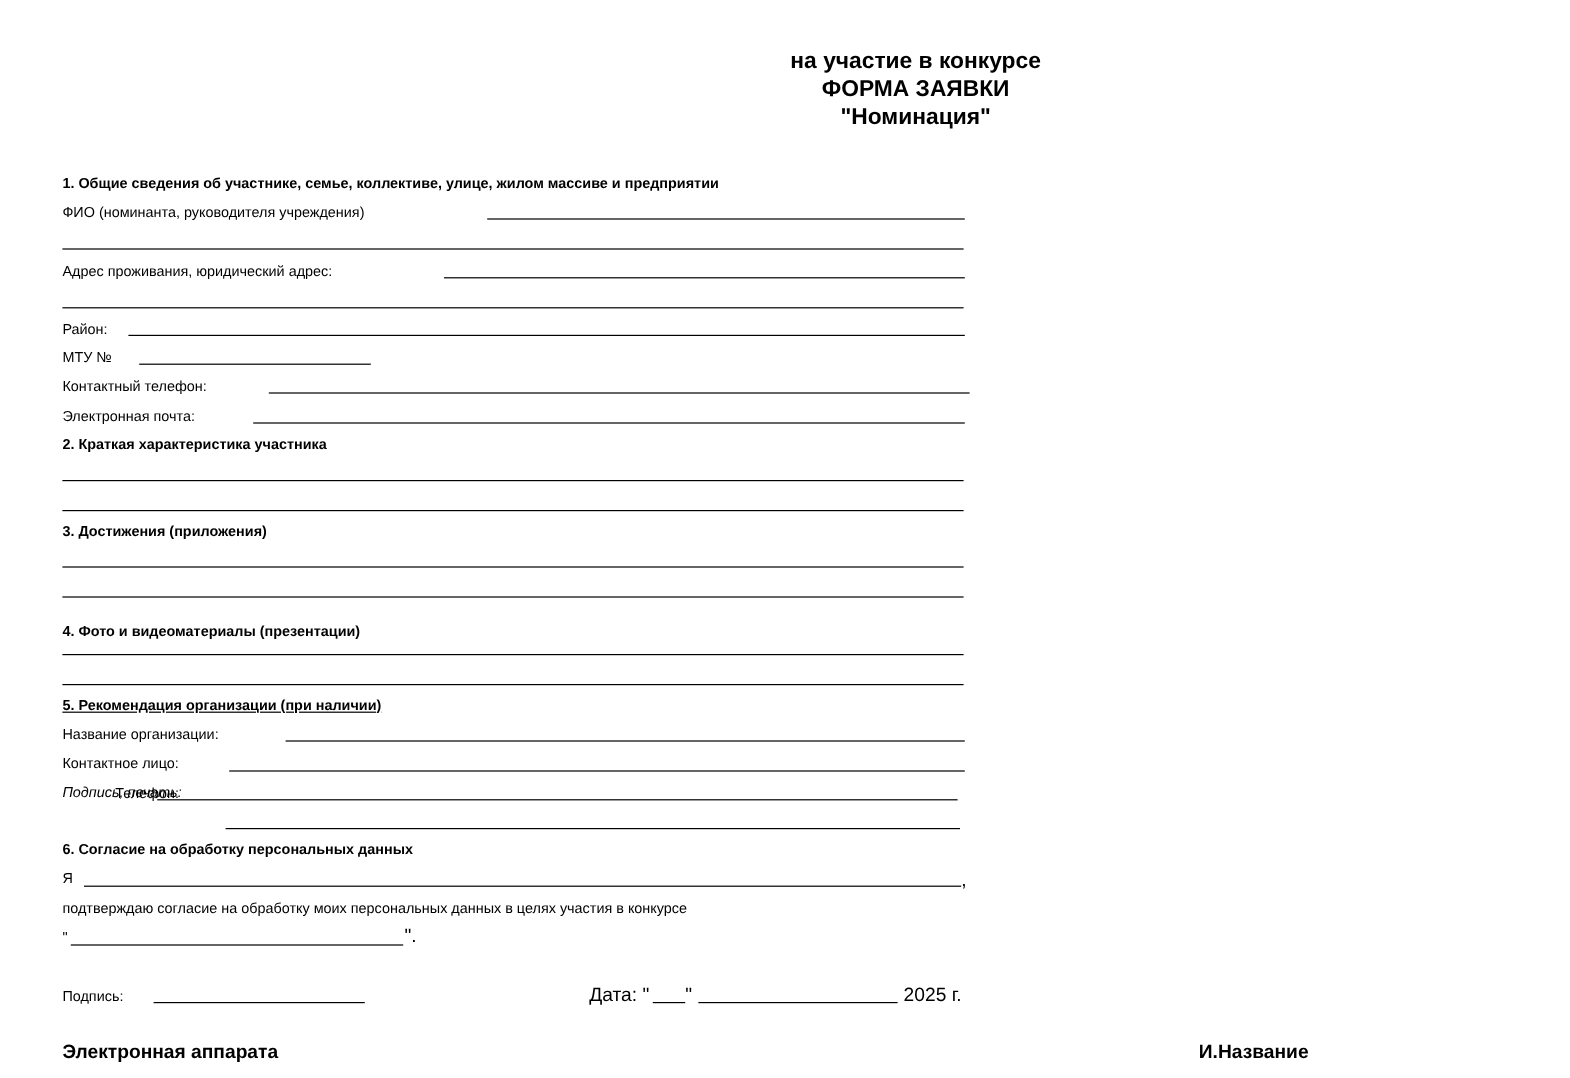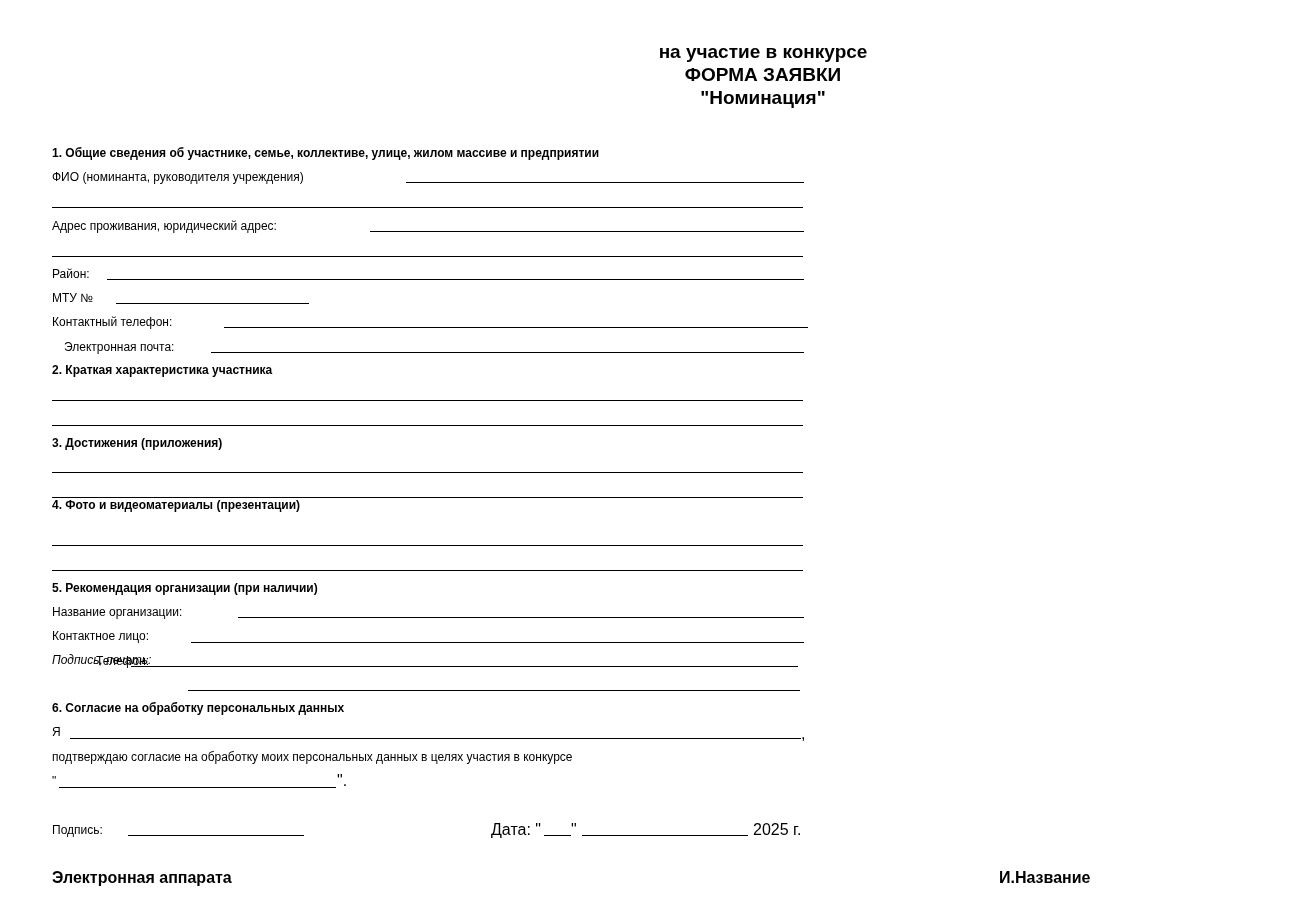--- a/index.html
+++ b/index.html
@@ -79,38 +79,38 @@
 <div class="line-row" style="top:288px;">
   <span>МТУ №</span>
 </div>
 <div class="hr" style="left:116px; top:303px; width:193px;"></div>
 
 <div class="line-row" style="top:312px;">
   <span>Контактный телефон:</span>
 </div>
 <div class="hr" style="left:224px; top:327px; width:584px;"></div>
 
-<div class="line-row" style="top:337px;margin-left:12px;">
+<div class="line-row" style="top:337px;">
   <span>Электронная почта:</span>
 </div>
 <div class="hr" style="left:211px; top:352px; width:593px;"></div>
 
 <div class="line-row bold" style="top:360px;">2. Краткая характеристика участника</div>
 <div class="hr" style="top:400px; width:751px;"></div>
 <div class="hr" style="top:425px; width:751px;"></div>
 
 <div class="line-row bold" style="top:433px;">3. Достижения (приложения)</div>
 <div class="hr" style="top:472px; width:751px;"></div>
 <div class="hr" style="top:497px; width:751px;"></div>
 
-<div class="line-row bold" style="top:495px;">4. Фото и видеоматериалы (презентации)</div>
+<div class="line-row bold" style="top:516px;">4. Фото и видеоматериалы (презентации)</div>
 <div class="hr" style="top:545px; width:751px;"></div>
 <div class="hr" style="top:570px; width:751px;"></div>
 
-<div class="line-row bold" style="top:578px;">5. Рекомендация организации (при наличии)</div>
+<div class="line-row bold" style="top:578px;text-decoration:underline;">5. Рекомендация организации (при наличии)</div>
 
 <div class="line-row" style="top:602px;">
   <span>Название организации:</span>
 </div>
 <div class="hr" style="left:238px; top:617px; width:566px;"></div>
 
 <div class="line-row" style="top:626px;">
   <span>Контактное лицо:</span>
 </div>
 <div class="hr" style="left:191px; top:642px; width:613px;"></div>

